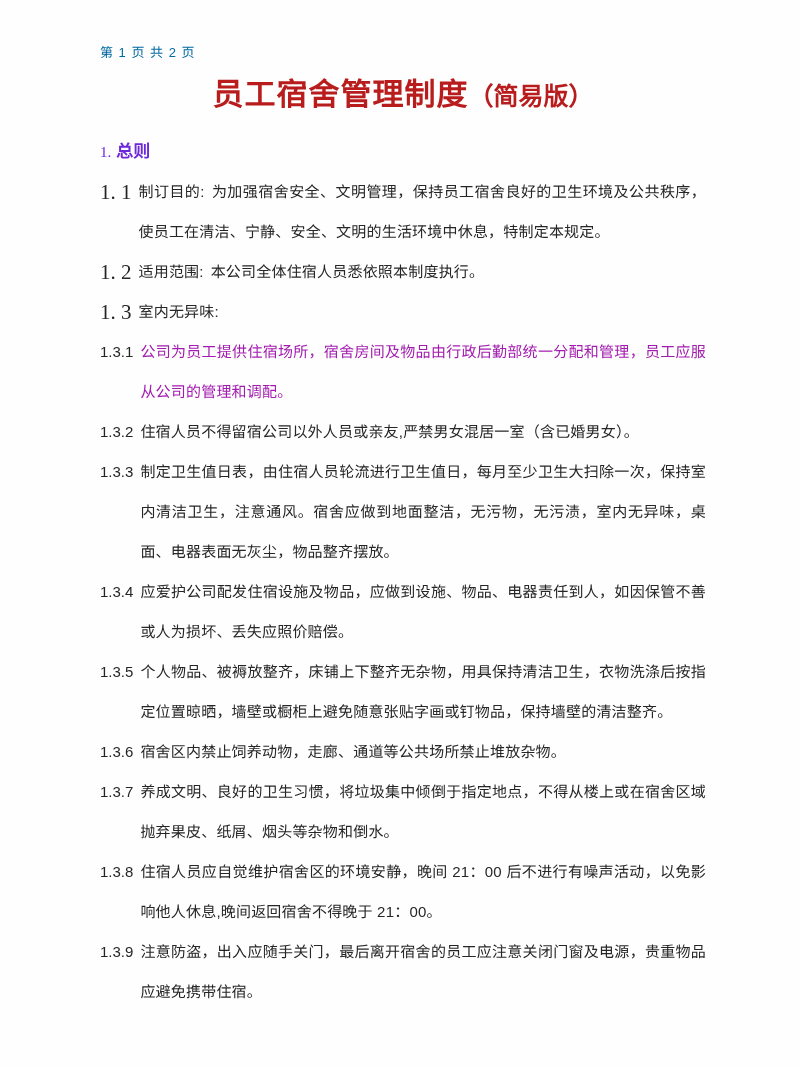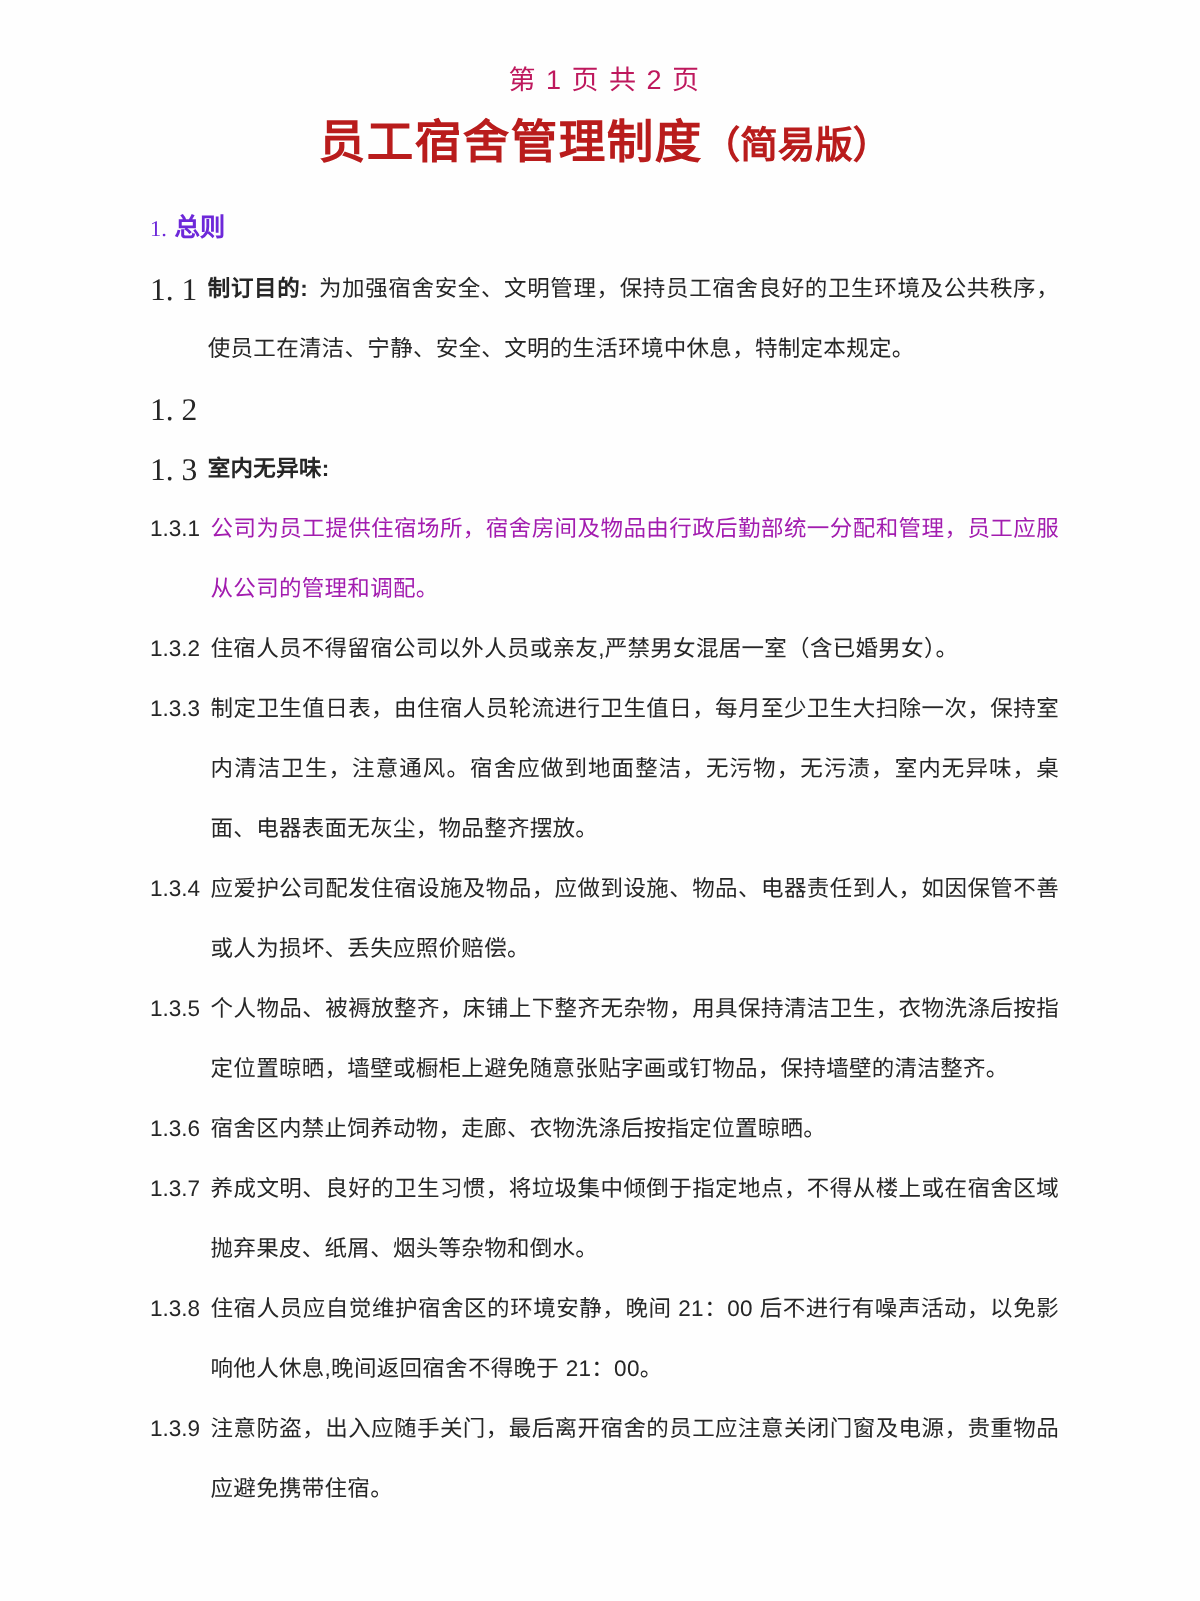--- a/index.html
+++ b/index.html
@@ -8,23 +8,22 @@
     background: #fefefe;
     font-family: "Liberation Sans", "DejaVu Sans", sans-serif;
     color: #262626;
     overflow: hidden;
   }
   .page {
     width: 800px; height: 1067px;
     padding: 44px 94px 0 100px;
   }
   .doc-header {
-    text-align: center;
-    font-size: 18px;
-    color: #be185d;
+    font-size: 13px;
+    color: #0369a1;
     letter-spacing: 1px;
     height: 18px;
     line-height: 18px;
   }
   .doc-title {
     text-align: center;
     margin-top: 12px;
     height: 42px;
     line-height: 42px;
     color: #b91c1c;
@@ -70,21 +69,21 @@
   }
   .lvl2 .num {
     font-family: "Liberation Sans", "DejaVu Sans", sans-serif;
     font-size: 15px;
   }
   .item .body {
     text-align: justify;
     letter-spacing: 0.2px;
   }
   .label {
-    font-weight: bold;
+    font-weight: normal;
     margin-right: 7px;
   }
   .highlight .body {
     color: #a21caf;
   }
 </style>
 </head>
 <body>
 
 <div class="page">
@@ -97,20 +96,21 @@
     <span class="sec-num">1.</span><span class="sec-title">总则</span>
   </div>
 
   <div class="item lvl1">
     <span class="num">1. 1</span>
     <div class="body"><span class="label">制订目的:</span><span>为加强宿舍安全、文明管理，保持员工宿舍良好的卫生环境及公共秩序，使员工在清洁、宁静、安全、文明的生活环境中休息，特制定本规定。</span></div>
   </div>
 
   <div class="item lvl1">
     <span class="num">1. 2</span>
+    <div class="body"><span class="label">适用范围:</span><span>本公司全体住宿人员悉依照本制度执行。</span></div>
   </div>
 
   <div class="item lvl1">
     <span class="num">1. 3</span>
     <div class="body"><span class="label">室内无异味:</span><span></span></div>
   </div>
 
   <div class="item lvl2 highlight">
     <span class="num">1.3.1</span>
     <div class="body"><span>公司为员工提供住宿场所，宿舍房间及物品由行政后勤部统一分配和管理，员工应服从公司的管理和调配。</span></div>
@@ -131,21 +131,21 @@
     <div class="body"><span>应爱护公司配发住宿设施及物品，应做到设施、物品、电器责任到人，如因保管不善或人为损坏、丢失应照价赔偿。</span></div>
   </div>
 
   <div class="item lvl2">
     <span class="num">1.3.5</span>
     <div class="body"><span>个人物品、被褥放整齐，床铺上下整齐无杂物，用具保持清洁卫生，衣物洗涤后按指定位置晾晒，墙壁或橱柜上避免随意张贴字画或钉物品，保持墙壁的清洁整齐。</span></div>
   </div>
 
   <div class="item lvl2">
     <span class="num">1.3.6</span>
-    <div class="body"><span>宿舍区内禁止饲养动物，走廊、衣物洗涤后按指定位置晾晒。</span></div>
+    <div class="body"><span>宿舍区内禁止饲养动物，走廊、通道等公共场所禁止堆放杂物。</span></div>
   </div>
 
   <div class="item lvl2">
     <span class="num">1.3.7</span>
     <div class="body"><span>养成文明、良好的卫生习惯，将垃圾集中倾倒于指定地点，不得从楼上或在宿舍区域抛弃果皮、纸屑、烟头等杂物和倒水。</span></div>
   </div>
 
   <div class="item lvl2">
     <span class="num">1.3.8</span>
     <div class="body"><span>住宿人员应自觉维护宿舍区的环境安静，晚间 21：00 后不进行有噪声活动，以免影响他人休息,晚间返回宿舍不得晚于 21：00。</span></div>

